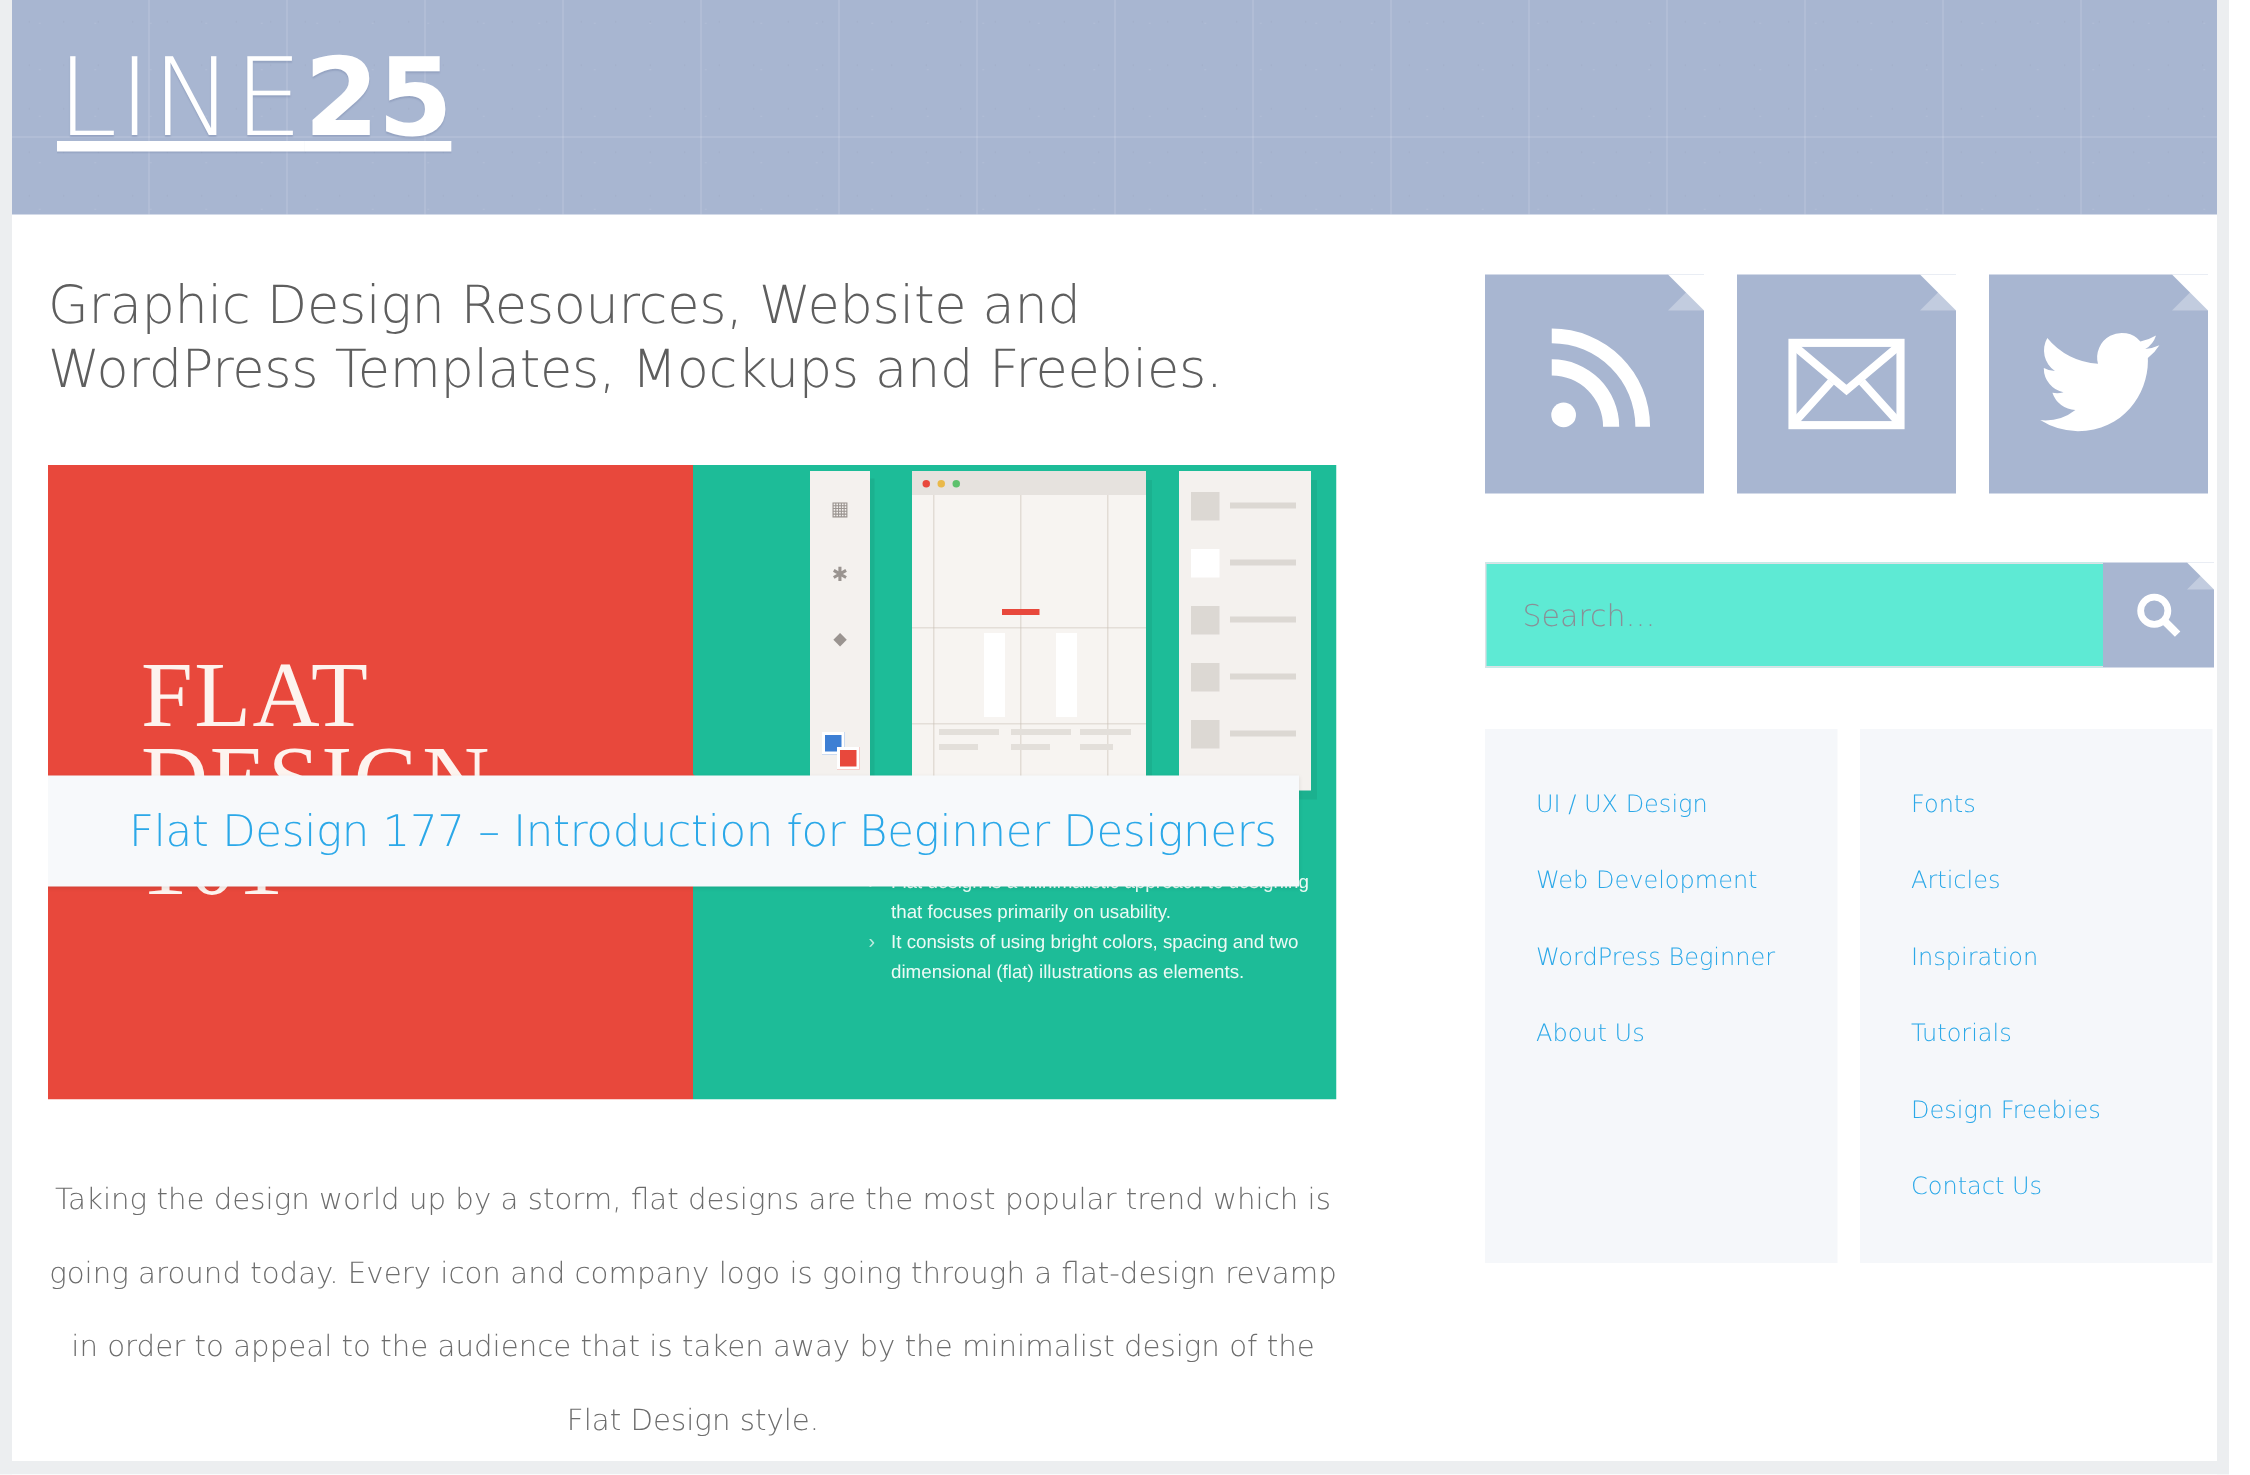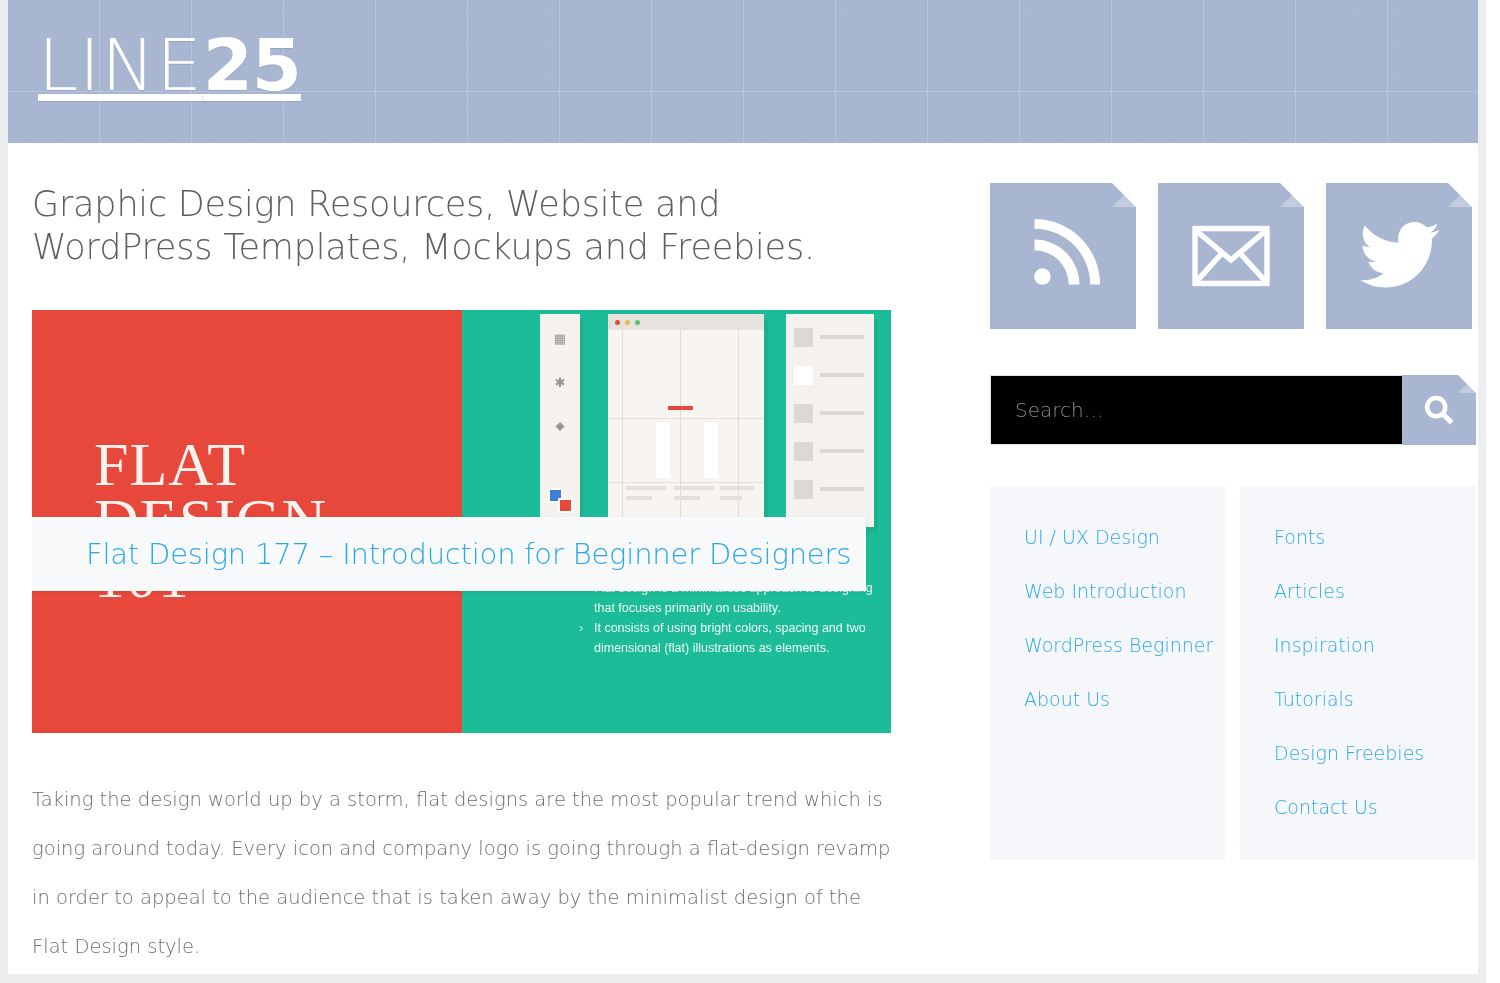--- a/index.html
+++ b/index.html
@@ -235,20 +235,21 @@
   }
 
   .excerpt {
     margin-top: 42px;
     width: 860px;
     color: #6d6d6d;
     font-family: "DejaVu Sans", sans-serif;
     font-weight: 300;
     font-size: 19.5px;
     line-height: 49px;
+    text-align: center;
   }
 
   
   .sidebar {
     position: absolute;
     left: 982px;
     top: 40px;
     width: 486px;
   }
   .social-row { display: flex; gap: 22px; }
@@ -276,21 +277,21 @@
   .search-row {
     margin-top: 46px;
     display: flex;
     width: 486px;
     height: 70px;
   }
   .search-input {
     flex: 1;
     border: 1px solid #dde1e6;
     border-right: 0;
-    background: #000000;
+    background: #5eead4;
     padding: 0 24px;
     font-family: "DejaVu Sans", sans-serif;
     font-weight: 300;
     font-size: 20px;
     color: #6d6d6d;
     outline: none;
   }
   .search-input::placeholder { color: #8a8f96; }
   .search-btn {
     position: relative;
@@ -322,21 +323,21 @@
     width: 235px;
     background: #f5f7fa;
     padding: 24px 0 26px 0;
   }
   .cat-link {
     display: block;
     padding: 16px 0 16px 34px;
     color: #2ba8e8;
     font-family: "DejaVu Sans", sans-serif;
     font-weight: 300;
-    font-size: 19px;
+    font-size: 16px;
     text-decoration: none;
     white-space: nowrap;
   }
 </style>
 </head>
 <body>
 
 <div class="page">
 
   <div class="site-header">
@@ -458,21 +459,21 @@
           <svg width="34" height="34" viewBox="0 0 24 24" aria-hidden="true">
             <circle cx="10" cy="10" r="6.4" fill="none" stroke="#ffffff" stroke-width="3.2"></circle>
             <path d="M14.8 14.8 L21 21" stroke="#ffffff" stroke-width="3.6" stroke-linecap="butt"></path>
           </svg>
         </button>
       </div>
 
       <div class="cats">
         <div class="cat-col">
           <a href="#" class="cat-link">UI / UX Design</a>
-          <a href="#" class="cat-link">Web Introduction</a>
+          <a href="#" class="cat-link">Web Development</a>
           <a href="#" class="cat-link">WordPress Beginner</a>
           <a href="#" class="cat-link">About Us</a>
         </div>
         <div class="cat-col">
           <a href="#" class="cat-link">Fonts</a>
           <a href="#" class="cat-link">Articles</a>
           <a href="#" class="cat-link">Inspiration</a>
           <a href="#" class="cat-link">Tutorials</a>
           <a href="#" class="cat-link">Design Freebies</a>
           <a href="#" class="cat-link">Contact Us</a>

